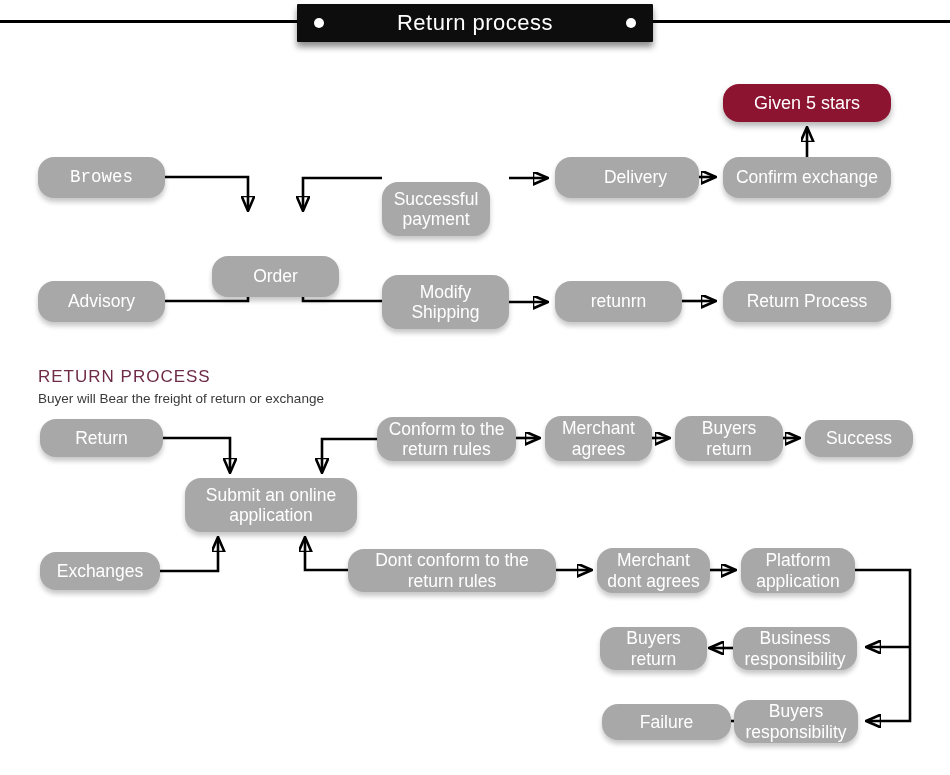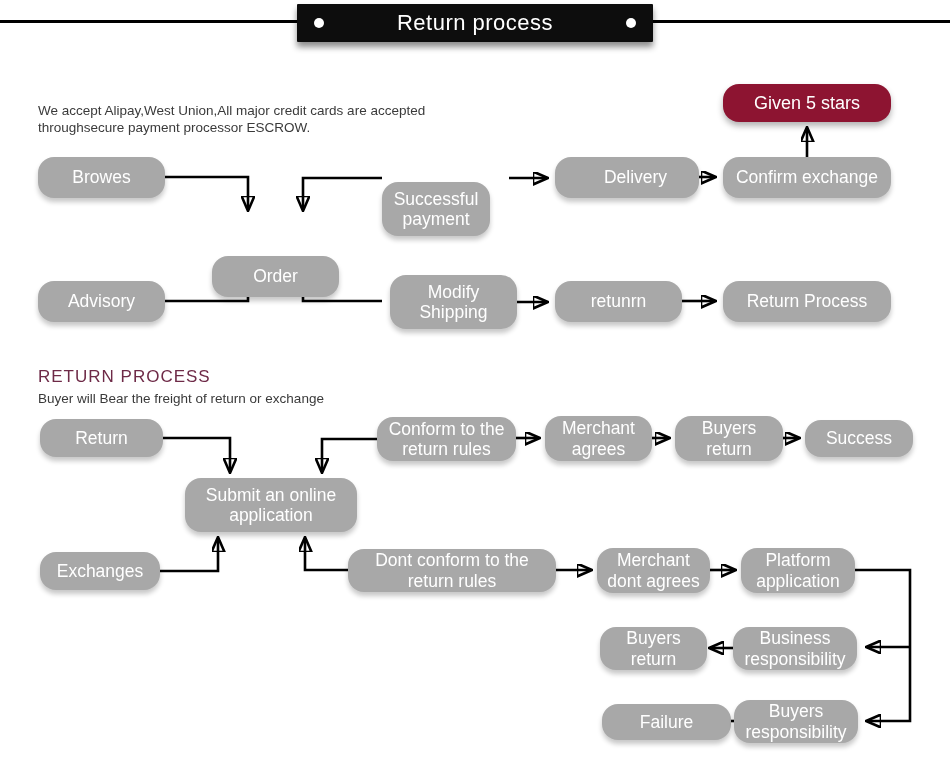--- a/index.html
+++ b/index.html
@@ -52,21 +52,20 @@
 
   <div class="hline left"></div>
   <div class="hline right"></div>
 
   <div class="banner">
     <span class="dot left"></span>
     <span class="banner-title">Return process</span>
     <span class="dot right"></span>
   </div>
 
-  <p class="sec-text shopping-text"><span>We accept Alipay,West Union,All major credit cards are accepted</span><br><span>throughsecure payment processor ESCROW.</span></p>
 
   <h2 class="sec-heading return">RETURN PROCESS</h2>
   <p class="sec-text return-text">Buyer will Bear the freight of return or exchange</p>
 
   <svg class="edges" width="950" height="775" viewBox="0 0 950 775">
     <defs>
       <marker id="arrowhead" markerUnits="userSpaceOnUse" markerWidth="16" markerHeight="14" refX="13" refY="6.5" orient="auto">
         <path d="M0,0 L15,6.5 L0,13 Z" fill="#000" stroke="none"></path>
       </marker>
     </defs>
@@ -90,29 +89,29 @@
         <path d="M556,570 L590,570" marker-end="url(#arrowhead)"></path>
         <path d="M710,570 L734,570" marker-end="url(#arrowhead)"></path>
         <path d="M855,570 L910,570 L910,721 L868,721" marker-end="url(#arrowhead)"></path>
         <path d="M910,647 L868,647" marker-end="url(#arrowhead)"></path>
         <path d="M733,648 L711,648" marker-end="url(#arrowhead)"></path>
         <path d="M734,721 L712,721" marker-end="url(#arrowhead)"></path>
       </g>
   </svg>
 
   <div class="nodes">
-      <div class="node" style="left: 38px; top: 157px; width: 127px; height: 41px;">Browes</div>
+      <div class="node" style="left: 38px; top: 157px; width: 127px; height: 41px; font-family: Liberation Mono, monospace;">Browes</div>
       <div class="node" style="left: 212px; top: 217px; width: 127px; height: 41px; margin-top: 39px;">Order</div>
       <div class="node" style="left: 382px; top: 151px; width: 108px; height: 54px; margin-top: 31px;">Successful
 payment</div>
       <div class="node" style="left: 555px; top: 157px; width: 127px; height: 41px; padding-left: 17px;">Delivery</div>
       <div class="node" style="left: 723px; top: 157px; width: 168px; height: 41px;">Confirm exchange</div>
       <div class="node maroon" style="left: 723px; top: 84px; width: 168px; height: 38px;">Given 5 stars</div>
       <div class="node" style="left: 38px; top: 281px; width: 127px; height: 41px;">Advisory</div>
-      <div class="node" style="left: 382px; top: 275px; width: 127px; height: 54px; margin-left: 8px;">Modify
+      <div class="node" style="left: 382px; top: 275px; width: 127px; height: 54px;">Modify
 Shipping</div>
       <div class="node" style="left: 555px; top: 281px; width: 127px; height: 41px;">retunrn</div>
       <div class="node" style="left: 723px; top: 281px; width: 168px; height: 41px;">Return Process</div>
       <div class="node" style="left: 40px; top: 419px; width: 123px; height: 38px;">Return</div>
       <div class="node" style="left: 377px; top: 417px; width: 139px; height: 44px;">Conform to the
 return rules</div>
       <div class="node" style="left: 545px; top: 416px; width: 107px; height: 45px;">Merchant
 agrees</div>
       <div class="node" style="left: 675px; top: 416px; width: 108px; height: 45px;">Buyers
 return</div>

